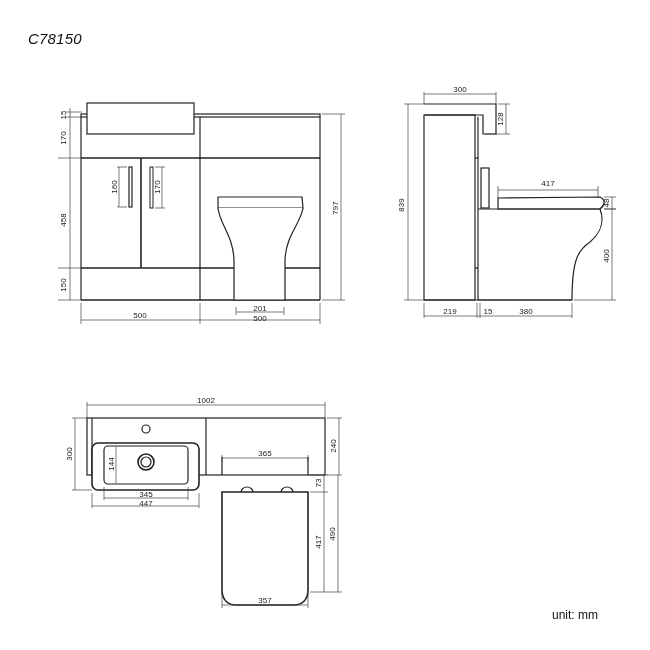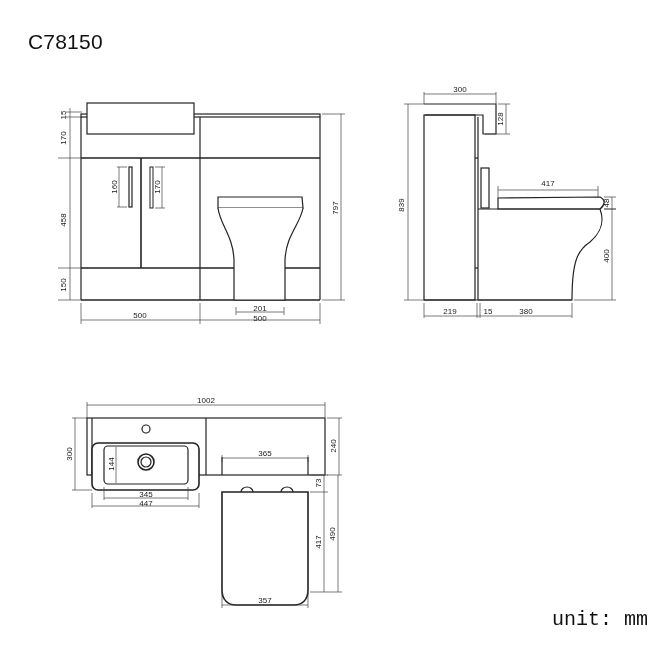--- a/index.html
+++ b/index.html
@@ -1,18 +1,18 @@
 <!DOCTYPE html>
 <html><head>
 <meta charset="utf-8">
 <style>
   html, body { margin: 0; padding: 0; background: #ffffff; }
   body { width: 650px; height: 650px; position: relative; overflow: hidden; font-family: "Liberation Sans", sans-serif; }
-  #title { position: absolute; left: 28px; top: 30px; font-size: 21px; color: #111; letter-spacing: 0.2px; }
-  #unit { position: absolute; left: 552px; top: 608px; font-size: 20px; color: #111; font-family: Liberation Mono, monospace; }
+  #title { position: absolute; left: 28px; top: 30px; font-size: 15px; color: #111; letter-spacing: 0.2px; font-style: italic; }
+  #unit { position: absolute; left: 552px; top: 608px; font-size: 12px; color: #111; font-family: Liberation Sans, sans-serif; }
   svg { position: absolute; left: 0; top: 0; }
   .ln { stroke: #222; stroke-width: 1.2; fill: none; }
   .ln2 { stroke: #222; stroke-width: 1.6; fill: none; }
   .dim { stroke: #444; stroke-width: 0.7; fill: none; }
   .dt { font-family: "Liberation Sans", sans-serif; font-size: 8px; fill: #222; }
   .wh { fill: #fff; }
 </style>
 </head>
 <body>
 

